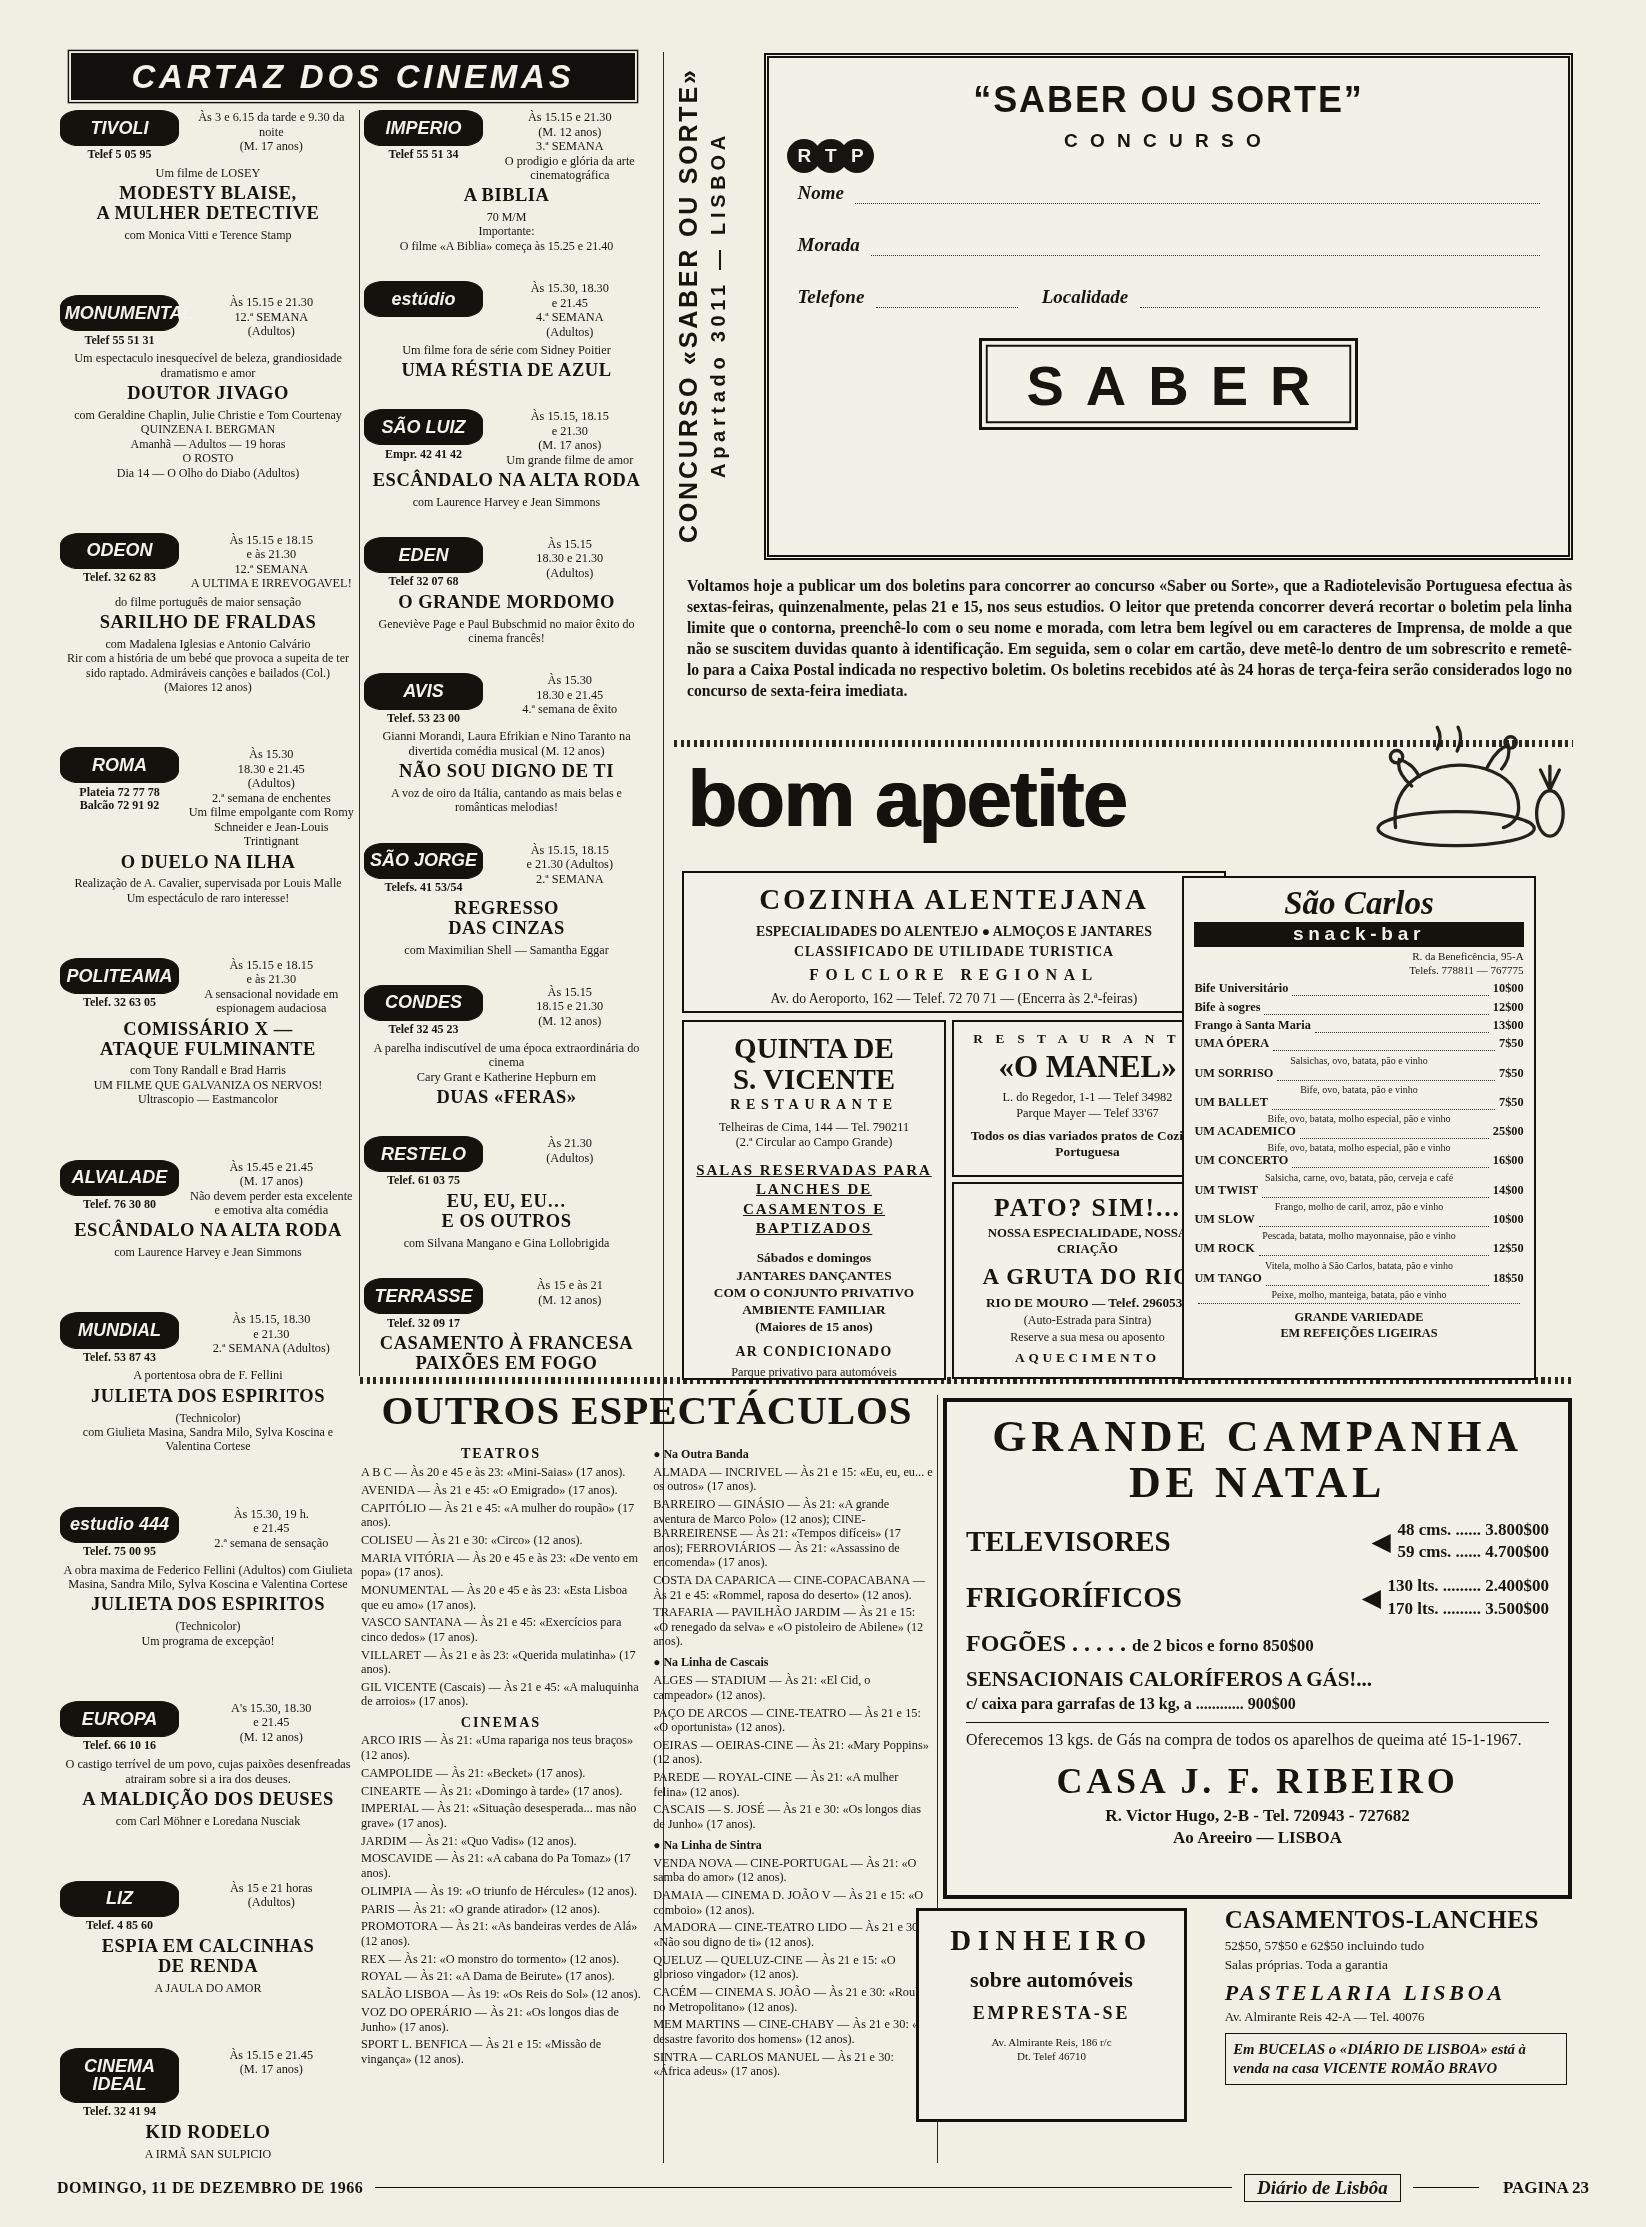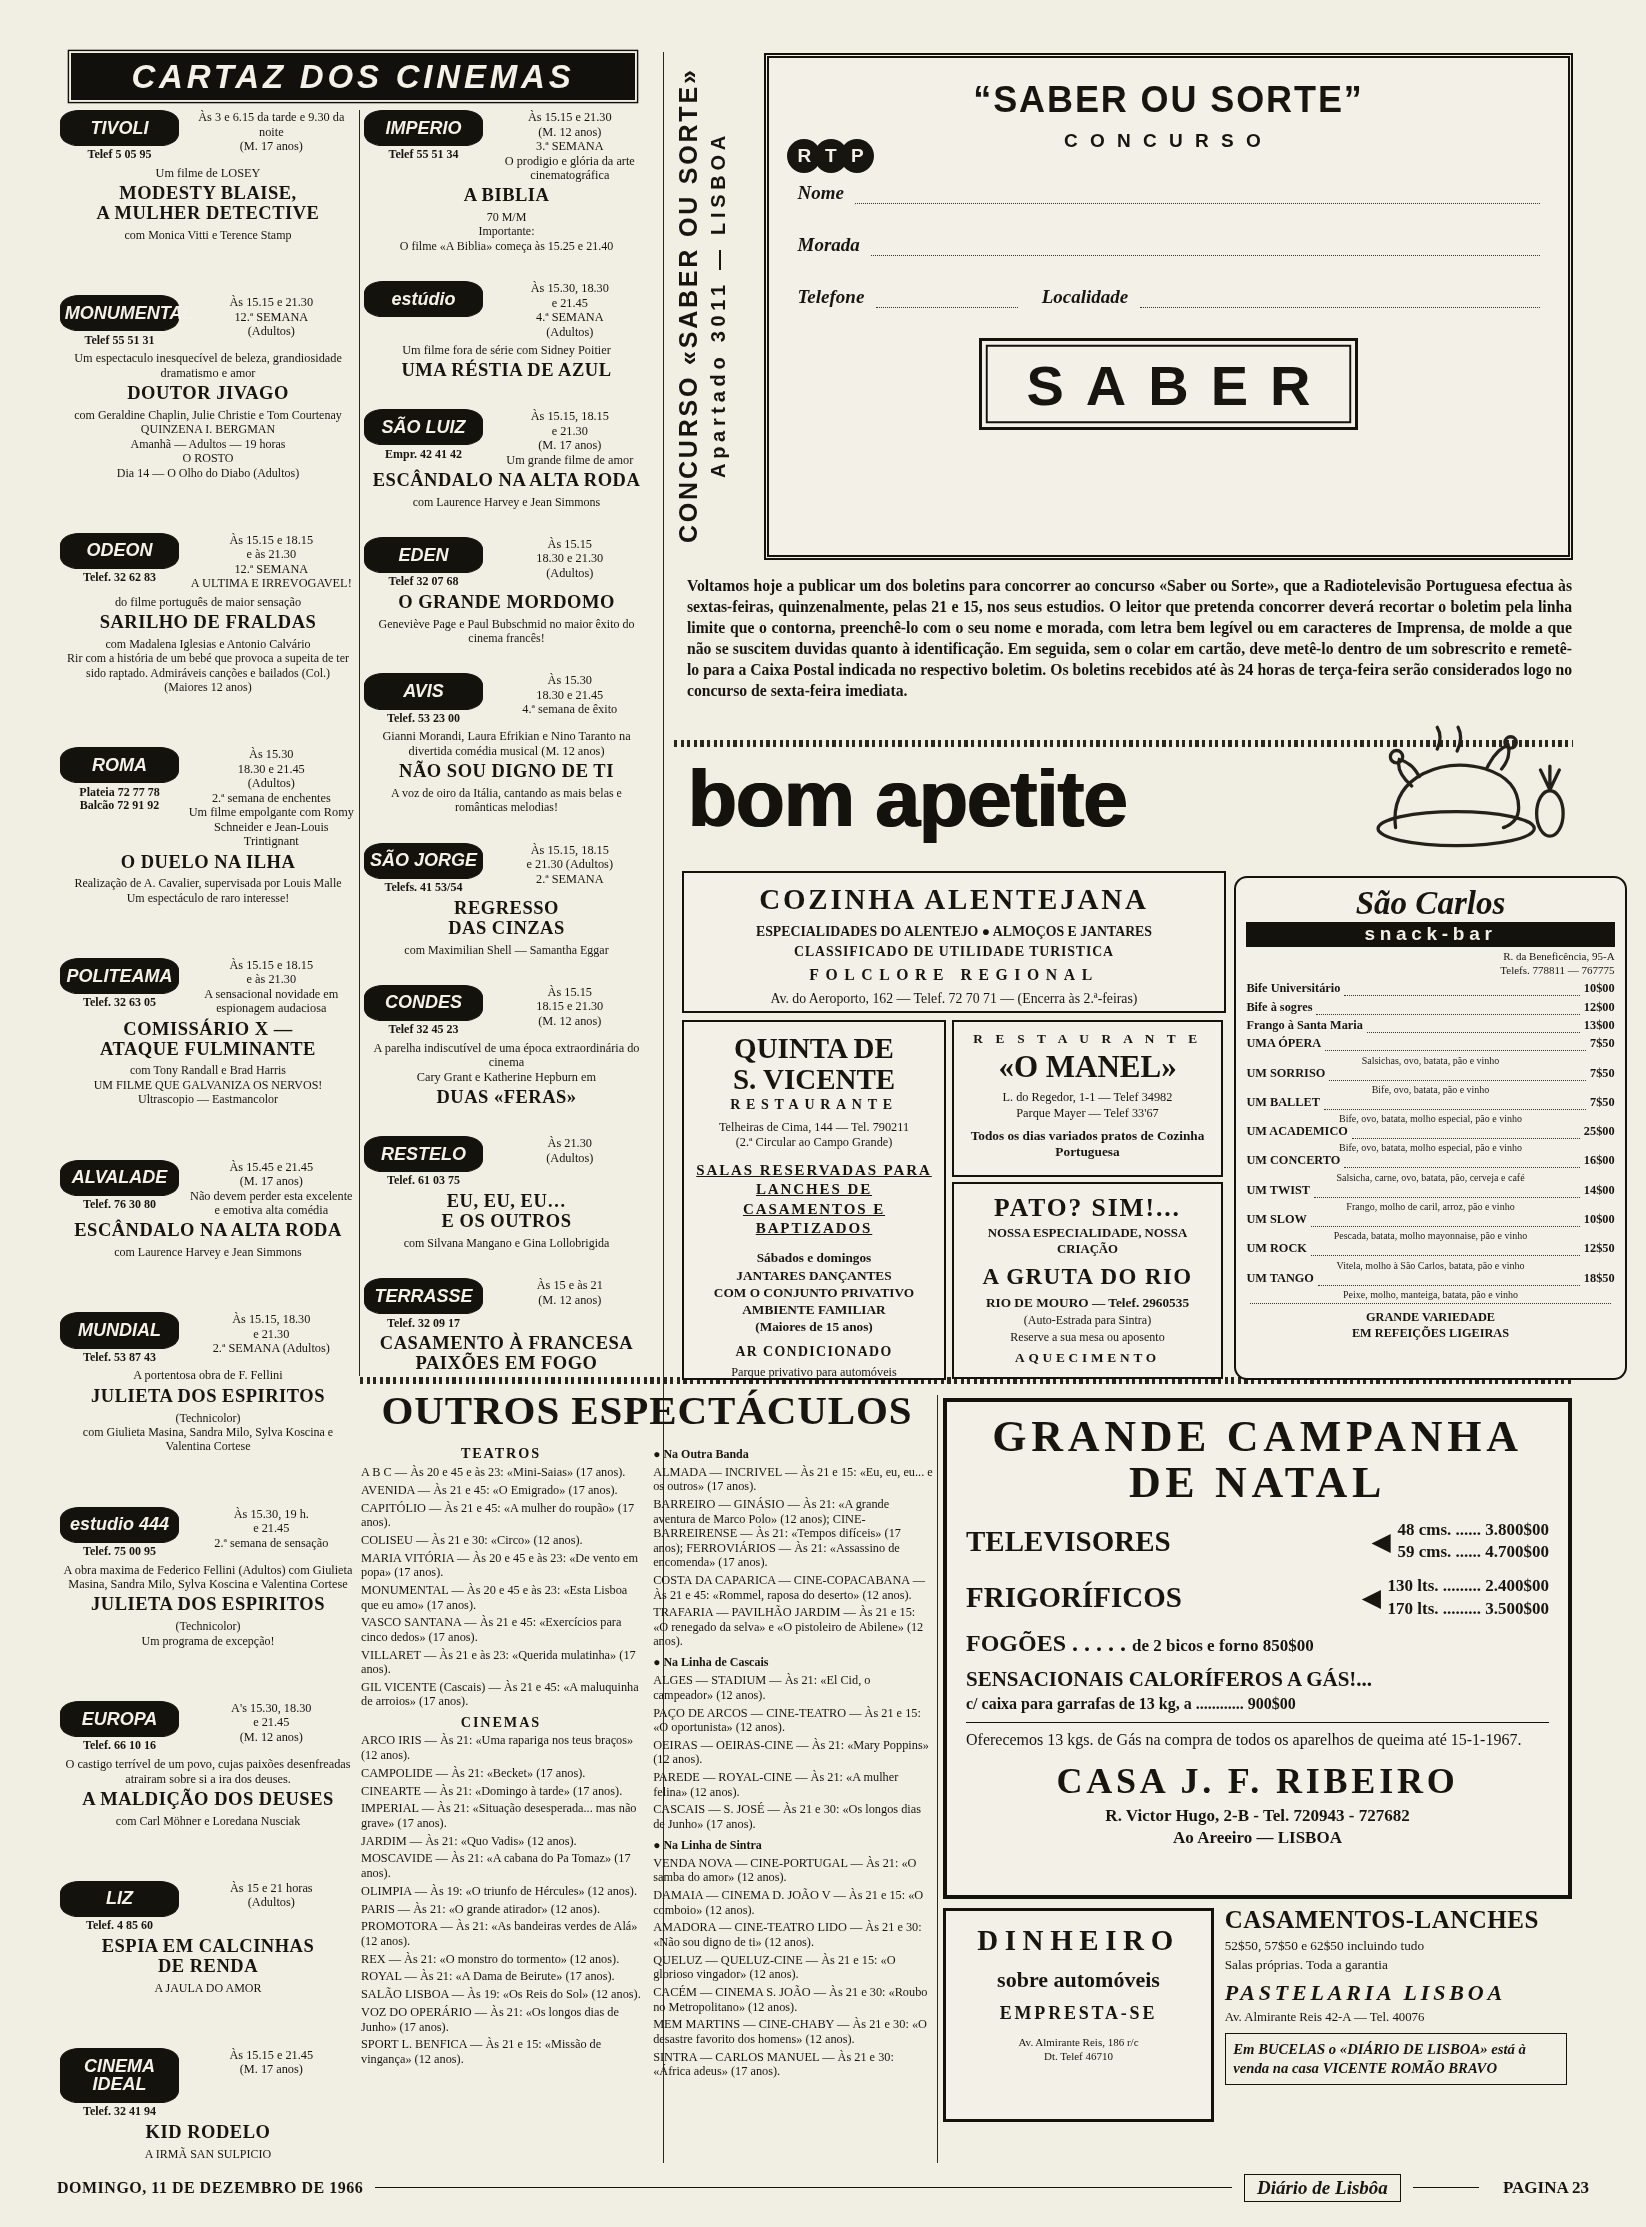--- a/index.html
+++ b/index.html
@@ -102,21 +102,21 @@
 
   #pato { left:952px; top:1182px; width:271px; height:197px; padding:8.5px 9.5px; }
   .p-l1 { font-size:25.6px; font-weight:bold; letter-spacing:1.9px; }
   .p-l2 { font-size:12.8px; font-weight:bold; margin-top:3.8px; line-height:1.25; }
   .p-name{ font-size:23px; font-weight:bold; margin-top:5.7px; letter-spacing:1.4px; }
   .p-addr{ font-size:13.3px; font-weight:bold; margin-top:4.7px; }
   .p-addr2{ font-size:12px; margin-top:1.9px; }
   .p-note{ font-size:12px; margin-top:2.8px; }
   .p-heat{ font-size:13.3px; font-weight:bold; letter-spacing:3.8px; margin-top:4.7px; }
 
-  #saocarlos { left:1234px; top:876px; width:393px; height:504px; padding:6.6px 10.4px; text-align:left;border-radius:13px; }
+  #saocarlos { left:1182px; top:876px; width:354px; height:504px; padding:6.6px 10.4px; text-align:left; }
   .sc-name { font-size:33px; font-weight:bold; font-style:italic; text-align:center; }
   .sc-sub  { background:#14120d; color:#f2efe6; font-family:"Liberation Sans",sans-serif;
              font-weight:bold; font-size:19px; letter-spacing:4.7px; text-align:center;
              padding:0.9px 0 1.9px; margin-top:0.9px; }
   .sc-addr { font-size:11px; text-align:right; margin-top:2.8px; line-height:1.25; white-space:pre-line; }
   .sc-menu { margin-top:3.8px; }
   .sc-item { margin-top:3.3px; }
   .sc-desc { font-size:10px; line-height:1.1; text-align:center; color:#23201a; }
   .sc-main { display:flex; align-items:flex-end; font-weight:bold; font-size:12.3px; }
   .sc-main .dots { flex:1; border-bottom:1.4px dotted #3a362c; height:3.8px; margin:0 3.8px; }
@@ -144,21 +144,21 @@
   .n-fogoes { font-size:24px; font-weight:bold; margin-top:10.4px; }
   .n-fogoes small { font-size:17px; }
   .n-cal1 { font-size:21px; font-weight:bold; margin-top:9.5px; }
   .n-cal2 { font-size:16px; font-weight:bold; margin-top:3.8px; }
   .n-oferta { font-size:16px; margin-top:8.5px; border-top:1.4px solid #14120d; padding-top:7.6px; line-height:1.3; }
   .n-casa { font-size:36px; font-weight:bold; letter-spacing:3.8px; text-align:center; margin-top:8.5px; }
   .n-addr { font-size:17px; font-weight:bold; text-align:center; margin-top:4.7px; }
   .n-addr2{ font-size:17px; font-weight:bold; text-align:center; margin-top:1.9px; }
 
   
-  #dinheiro { left:943px; top:1908px; width:271px; height:214px; border:3.3px solid #14120d;
+  #dinheiro { left:916px; top:1908px; width:271px; height:214px; border:3.3px solid #14120d;
               background:#f3f0e7; text-align:center; padding:13.3px 9.5px; }
   .d-title { font-size:29px; font-weight:bold; letter-spacing:6.6px; font-family:"Liberation Serif",serif; }
   .d-l2 { font-size:22px; font-weight:bold; margin-top:9.5px; }
   .d-l3 { font-size:18px; font-weight:bold; letter-spacing:2.8px; margin-top:10.4px; }
   .d-addr { font-size:11px; margin-top:10.4px; line-height:1.35; white-space:pre-line; }
 
   #casamentos { left:1220px; top:1903px; width:352px; height:222px; padding:2.8px 4.7px; }
   .ca-title { font-size:25px; font-weight:bold; letter-spacing:0.5px; }
   .ca-prices { font-size:13.3px; margin-top:4.7px; }
   .ca-note { font-size:13.3px; margin-top:2.8px; }

